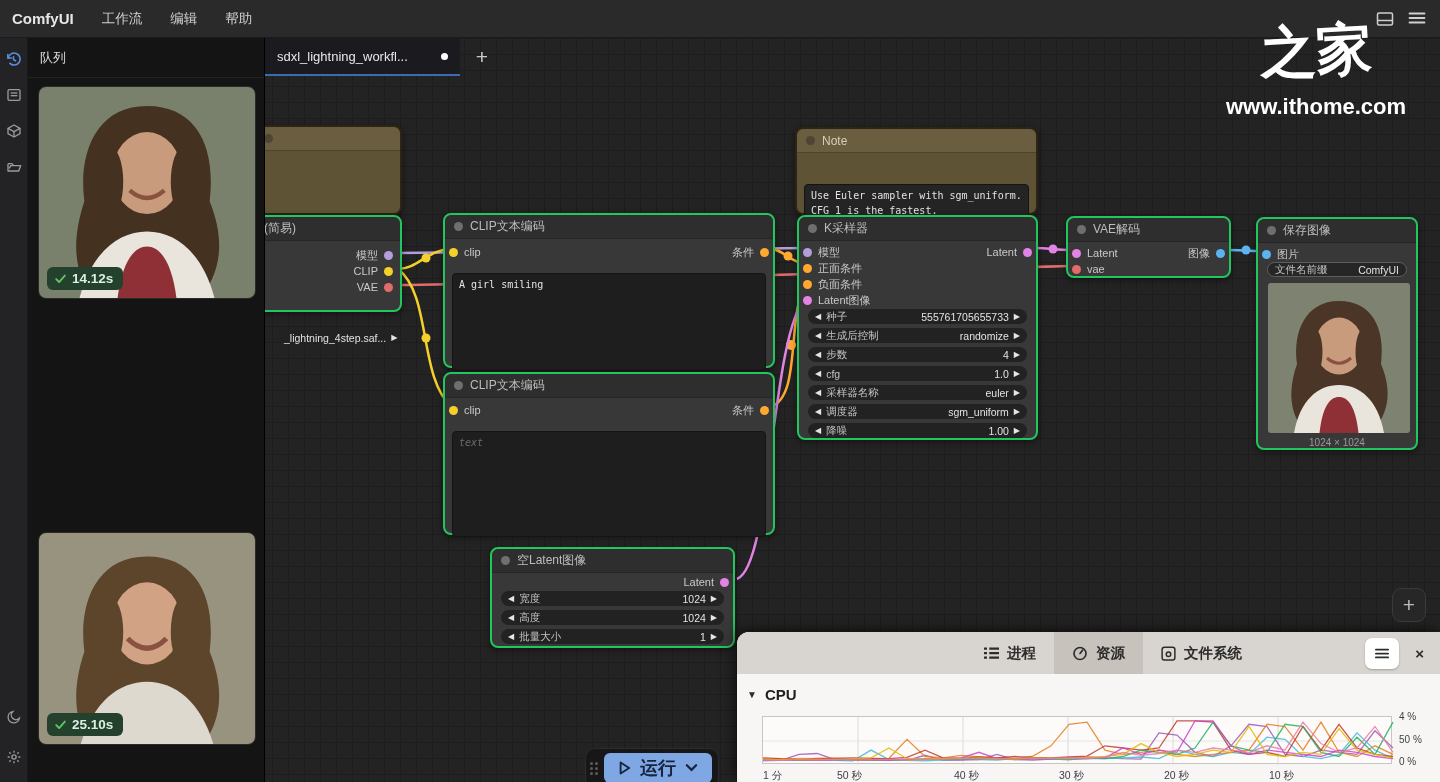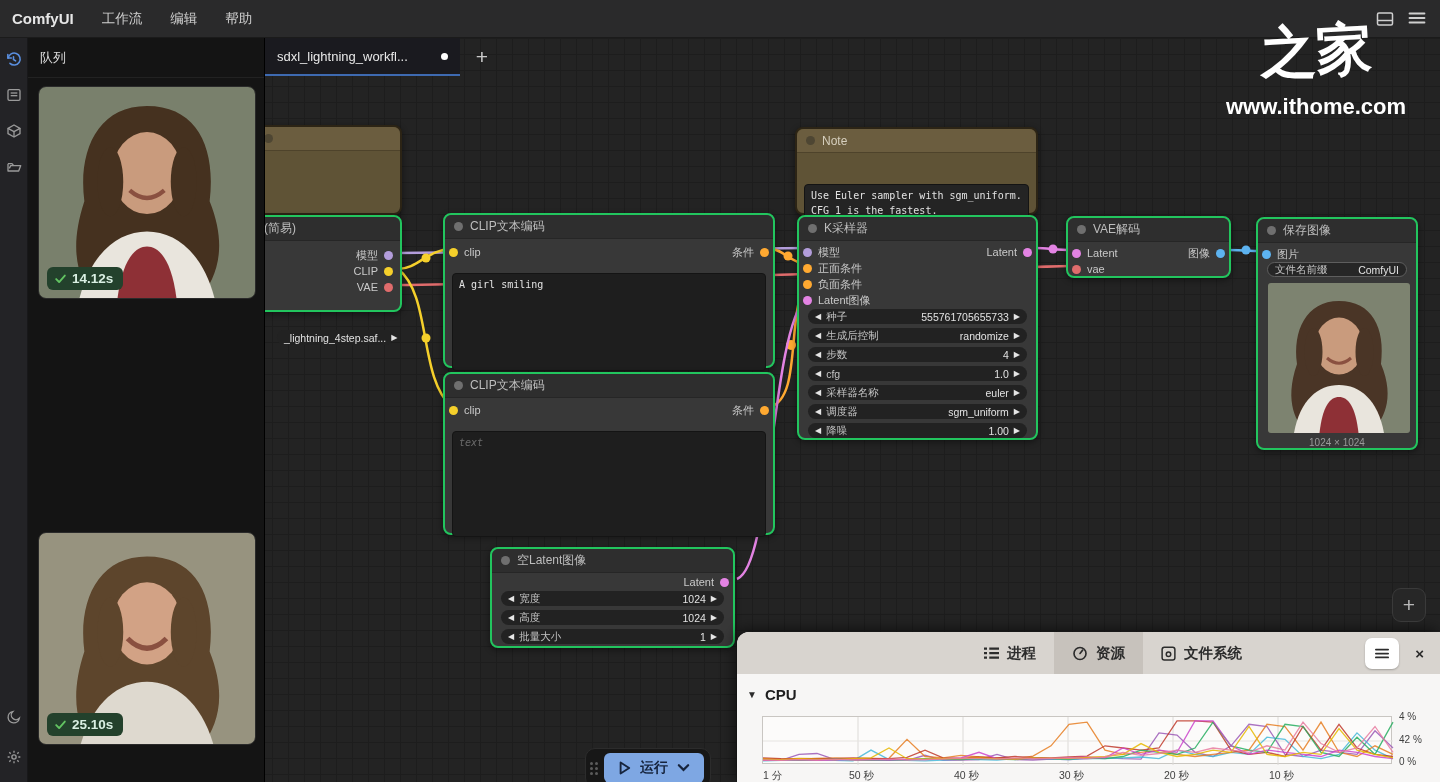--- a/index.html
+++ b/index.html
@@ -77,21 +77,21 @@
   #new-tab-btn { width:44px; display:flex; align-items:center; justify-content:center;
     color:#c9c9c9; font-size:21px; font-weight:300; }
 
   
   #run-bar { position:absolute; left:585px; top:748px; height:40px; background:#171717;
     border:1px solid #2c2c2c; border-radius:10px; z-index:7; display:flex; align-items:center;
     padding:0 6px 0 4px; gap:6px; }
   #drag-handle { display:grid; grid-template-columns:3px 3px; gap:2px; }
   #drag-handle i { width:3px; height:3px; border-radius:50%; background:#5b5b5b; }
   #run-button { height:30px; background:#7ea7e3; border-radius:6px; display:flex; align-items:center;
-    gap:9px; padding:0 14px; color:#16243d; font-size:14px; font-weight:bold; }
+    gap:9px; padding:0 14px; color:#16243d; font-size:18px; font-weight:bold; }
   #run-chevron { font-size:11px; }
 
   
   #monitor { position:absolute; left:737px; top:632px; width:703px; height:150px;
     background:#f7f6f5; border-radius:12px 0 0 0; z-index:8;
     box-shadow:-3px -3px 14px rgba(0,0,0,.5); overflow:hidden; }
   #monitor-header { height:42px; background:#d8d4cf; display:flex; align-items:center;padding-left:44px; }
   .mtab { height:42px; display:flex; align-items:center; gap:8px; padding:0 18px;
     color:#2c2c2c; font-size:14.5px; font-weight:bold; }
   .mtab.active { background:#c7c2bc; }
@@ -561,24 +561,24 @@
         <polyline points="0.0,43.9 18.0,43.4 36.0,43.0 54.0,42.6 72.0,43.4 90.0,43.9 108.0,33.1 126.0,42.6 144.0,43.4 162.0,43.9 180.0,43.0 198.0,42.1 216.0,42.6 234.0,43.0 252.0,41.7 270.0,40.8 288.0,42.1 306.0,42.6 324.0,41.3 342.0,41.7 360.0,40.8 378.0,40.0 396.0,41.7 414.0,33.1 432.0,37.4 450.0,39.5 468.0,35.3 486.0,37.4 504.0,20.2 522.0,22.3 540.0,39.5 558.0,41.7 576.0,37.4 594.0,15.9 612.0,33.1 630.0,41.7" fill="none" stroke="#45b8d8" stroke-width="1.3" opacity="0.85"></polyline>
         <polyline points="0.0,41.7 18.0,42.1 36.0,41.3 54.0,41.7 72.0,40.8 90.0,41.7 108.0,42.1 126.0,41.3 144.0,22.3 162.0,39.5 180.0,40.8 198.0,38.3 216.0,40.0 234.0,40.8 252.0,41.7 270.0,39.1 288.0,28.8 306.0,7.3 324.0,5.1 342.0,33.1 360.0,37.4 378.0,35.3 396.0,33.1 414.0,37.4 432.0,39.5 450.0,37.4 468.0,35.3 486.0,33.1 504.0,7.3 522.0,9.5 540.0,33.1 558.0,5.1 576.0,35.3 594.0,39.5 612.0,28.8 630.0,37.4" fill="none" stroke="#e67e22" stroke-width="1.3" opacity="0.85"></polyline>
         <polyline points="0.0,40.8 18.0,41.7 36.0,42.1 54.0,41.3 72.0,41.7 90.0,40.8 108.0,41.3 126.0,41.7 144.0,40.4 162.0,33.1 180.0,40.8 198.0,41.3 216.0,40.0 234.0,40.8 252.0,39.5 270.0,40.4 288.0,40.8 306.0,40.0 324.0,39.1 342.0,28.8 360.0,31.0 378.0,33.1 396.0,31.0 414.0,3.9 432.0,3.9 450.0,5.1 468.0,33.1 486.0,37.4 504.0,35.3 522.0,39.5 540.0,9.5 558.0,33.1 576.0,7.3 594.0,31.0 612.0,37.4 630.0,39.5" fill="none" stroke="#c0392b" stroke-width="1.3" opacity="0.85"></polyline>
         <polyline points="0.0,43.0 18.0,42.6 36.0,43.4 54.0,43.0 72.0,42.1 90.0,42.6 108.0,43.0 126.0,43.4 144.0,42.6 162.0,41.7 180.0,42.1 198.0,42.6 216.0,41.7 234.0,42.1 252.0,42.6 270.0,41.3 288.0,41.7 306.0,42.1 324.0,40.8 342.0,41.7 360.0,39.5 378.0,33.1 396.0,35.3 414.0,37.4 432.0,31.0 450.0,5.1 468.0,28.8 486.0,33.1 504.0,35.3 522.0,7.3 540.0,9.5 558.0,35.3 576.0,39.5 594.0,20.2 612.0,37.4 630.0,5.1" fill="none" stroke="#27ae60" stroke-width="1.3" opacity="0.85"></polyline>
         <polyline points="0.0,43.4 18.0,43.0 36.0,42.6 54.0,43.4 72.0,43.0 90.0,42.1 108.0,42.6 126.0,43.0 144.0,42.1 162.0,42.6 180.0,41.7 198.0,40.8 216.0,35.3 234.0,41.7 252.0,42.1 270.0,41.3 288.0,41.7 306.0,40.8 324.0,40.0 342.0,40.8 360.0,31.0 378.0,37.4 396.0,33.1 414.0,35.3 432.0,3.9 450.0,3.9 468.0,28.8 486.0,37.4 504.0,33.1 522.0,35.3 540.0,37.4 558.0,39.5 576.0,33.1 594.0,35.3 612.0,39.5 630.0,41.7" fill="none" stroke="#cc44cc" stroke-width="1.3" opacity="0.85"></polyline>
         <polyline points="0.0,42.1 18.0,42.6 36.0,41.7 54.0,42.1 72.0,42.6 90.0,41.7 108.0,40.8 126.0,31.0 144.0,41.7 162.0,42.1 180.0,41.3 198.0,41.7 216.0,40.8 234.0,41.7 252.0,42.1 270.0,40.8 288.0,41.3 306.0,41.7 324.0,40.4 342.0,39.5 360.0,37.4 378.0,26.6 396.0,35.3 414.0,39.5 432.0,37.4 450.0,33.1 468.0,35.3 486.0,9.5 504.0,37.4 522.0,39.5 540.0,35.3 558.0,37.4 576.0,11.6 594.0,33.1 612.0,37.4 630.0,40.8" fill="none" stroke="#e6b800" stroke-width="1.3" opacity="0.85"></polyline>
         <polyline points="0.0,43.0 18.0,43.4 36.0,42.6 54.0,43.0 72.0,42.1 90.0,43.0 108.0,42.6 126.0,42.1 144.0,43.0 162.0,42.6 180.0,42.1 198.0,41.3 216.0,41.7 234.0,42.1 252.0,40.8 270.0,41.7 288.0,41.3 306.0,40.8 324.0,41.7 342.0,40.0 360.0,35.3 378.0,38.3 396.0,36.5 414.0,33.1 432.0,35.3 450.0,31.0 468.0,33.1 486.0,35.3 504.0,28.8 522.0,33.1 540.0,5.1 558.0,26.6 576.0,35.3 594.0,31.0 612.0,9.5 630.0,35.3" fill="none" stroke="#e87ca0" stroke-width="1.3" opacity="0.85"></polyline>
       </svg>
   </div>
   <span class="ylabel" style="top:79px;">4 %</span>
-  <span class="ylabel" style="top:102px;">42 %</span>
+  <span class="ylabel" style="top:102px;">50 %</span>
   <span class="ylabel" style="top:124px;">0 %</span>
   <span class="xlabel" style="left:26px;">1 分</span>
-  <span class="xlabel" style="left:112px;">50 秒</span>
+  <span class="xlabel" style="left:100px;">50 秒</span>
   <span class="xlabel" style="left:217px;">40 秒</span>
   <span class="xlabel" style="left:322px;">30 秒</span>
   <span class="xlabel" style="left:427px;">20 秒</span>
   <span class="xlabel" style="left:532px;">10 秒</span>
 </div>
 
 <div id="canvas-plus">+</div>
 
 <div id="watermark">
   <div id="wm-row">

